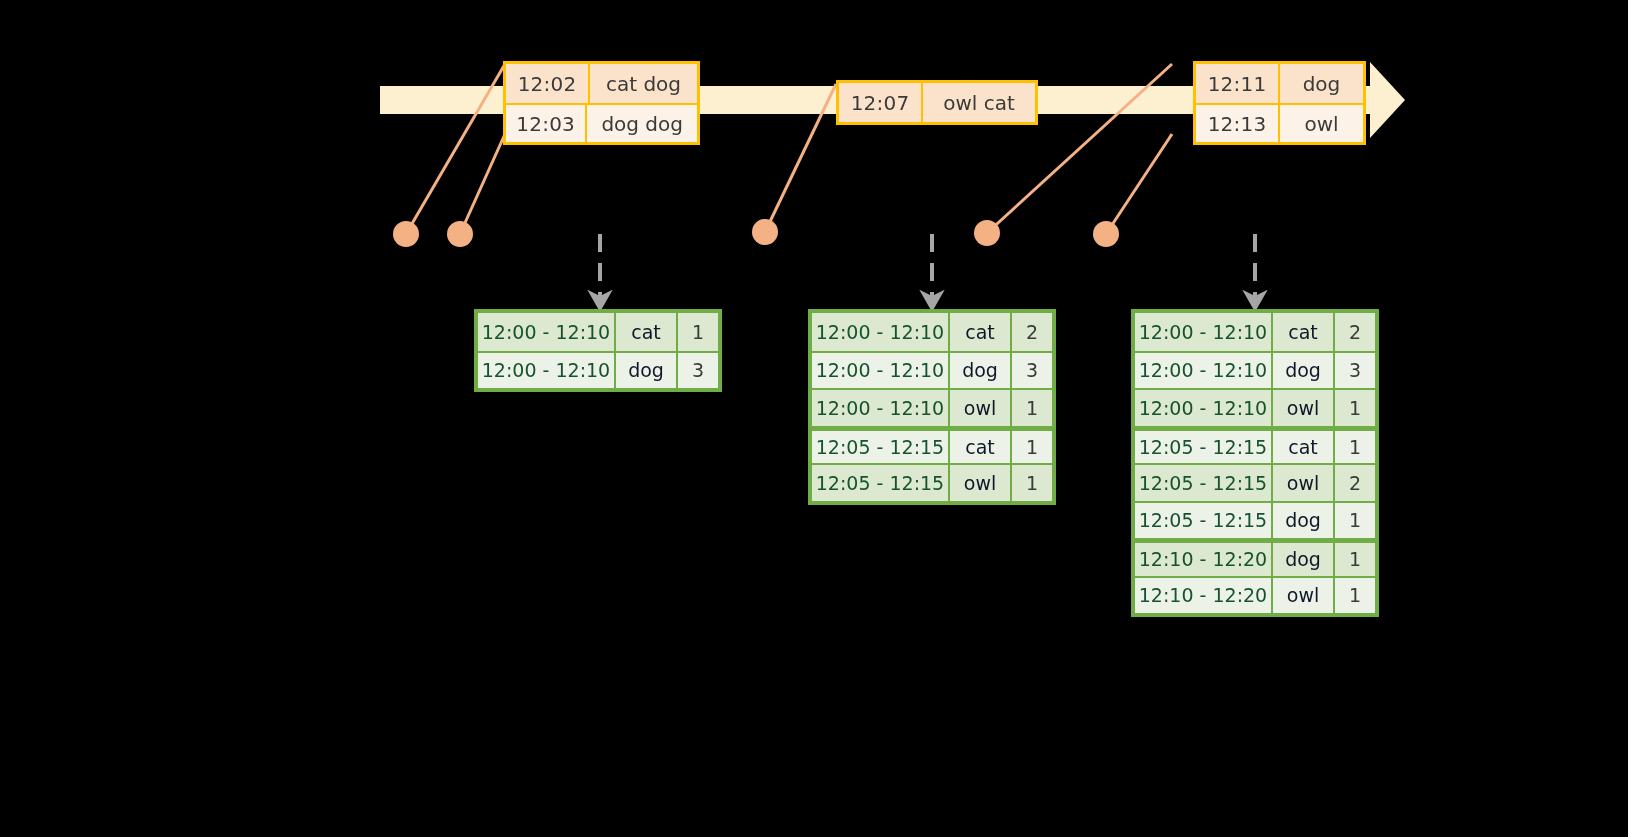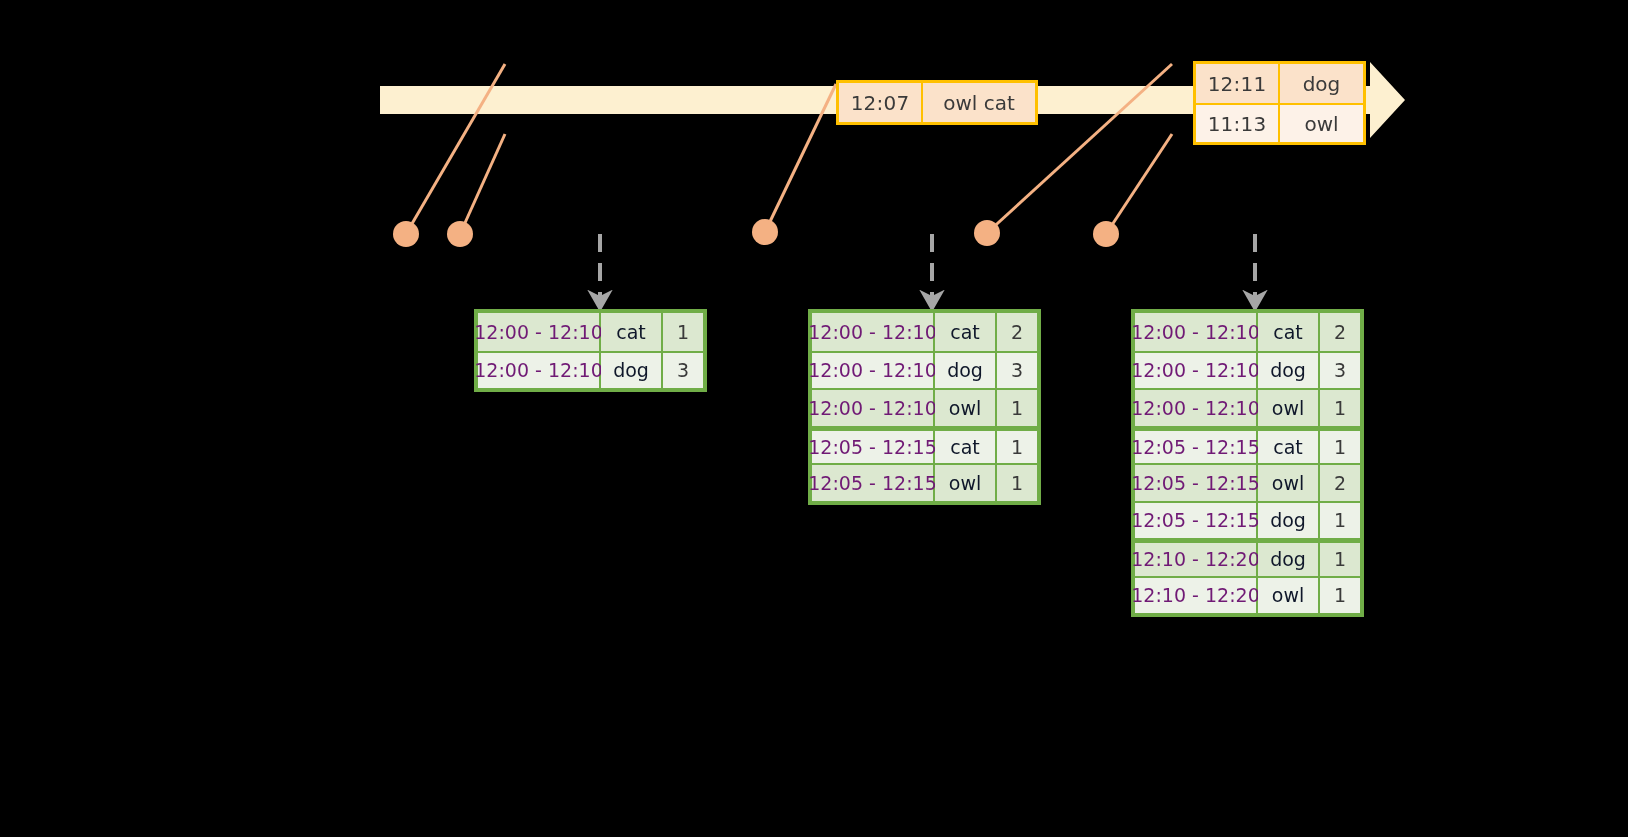--- a/index.html
+++ b/index.html
@@ -82,27 +82,27 @@
     display: flex;
     flex-direction: row;
     height: 37.5px;
     box-sizing: border-box;
   }
   .agg-row + .agg-row { border-top: 2px solid #70AD47; }
   .agg-row.group-start { border-top-width: 5px; }
   .agg-row.shade-dark  > div { background: #DCE8D0; }
   .agg-row.shade-light > div { background: #EDF2E8; }
   .agg-win {
-    width: 121px;
+    width: 136px;
     box-sizing: border-box;
     display: flex;
     align-items: center;
     justify-content: center;
     font-size: 19px;
-    color: #701a75;
+    color: #14532d;
     white-space: nowrap;
   }
   .agg-key {
     width: 60px;
     box-sizing: border-box;
     margin-left: 2px;
     display: flex;
     align-items: center;
     justify-content: center;
     font-size: 19px;
@@ -149,35 +149,45 @@
       <circle cx="1106" cy="234" r="13"></circle>
     </g>
 
     <g stroke="#A6A6A6" stroke-width="4" stroke-dasharray="18,11" marker-end="url(#gray-arrowhead)">
       <line x1="600" y1="234" x2="600" y2="300"></line>
       <line x1="932" y1="234" x2="932" y2="300"></line>
       <line x1="1255" y1="234" x2="1255" y2="300"></line>
     </g>
   </svg>
 
+  <div class="event-group" style="left:503px; top:61px; width:197px;">
+    <div class="event-row shade-dark">
+      <div class="ev-time">12:02</div>
+      <div class="ev-words">cat dog</div>
+    </div>
+    <div class="event-row shade-light">
+      <div class="ev-time">12:03</div>
+      <div class="ev-words">dog dog</div>
+    </div>
+  </div>
 
   <div class="event-group" style="left:836px; top:80px; width:202px;">
     <div class="event-row shade-dark">
       <div class="ev-time">12:07</div>
       <div class="ev-words">owl cat</div>
     </div>
   </div>
 
   <div class="event-group" style="left:1170px; top:61px; width:173px;margin-left:23px;">
     <div class="event-row shade-dark">
       <div class="ev-time">12:11</div>
       <div class="ev-words">dog</div>
     </div>
     <div class="event-row shade-light">
-      <div class="ev-time">11:13</div>
+      <div class="ev-time">12:13</div>
       <div class="ev-words">owl</div>
     </div>
   </div>
 
   <div class="agg-table" id="table-1" style="left:474px; top:309px;">
       <div class="agg-row shade-dark">
         <div class="agg-win">12:00 - 12:10</div>
         <div class="agg-key">cat</div>
         <div class="agg-val">1</div>
       </div>

